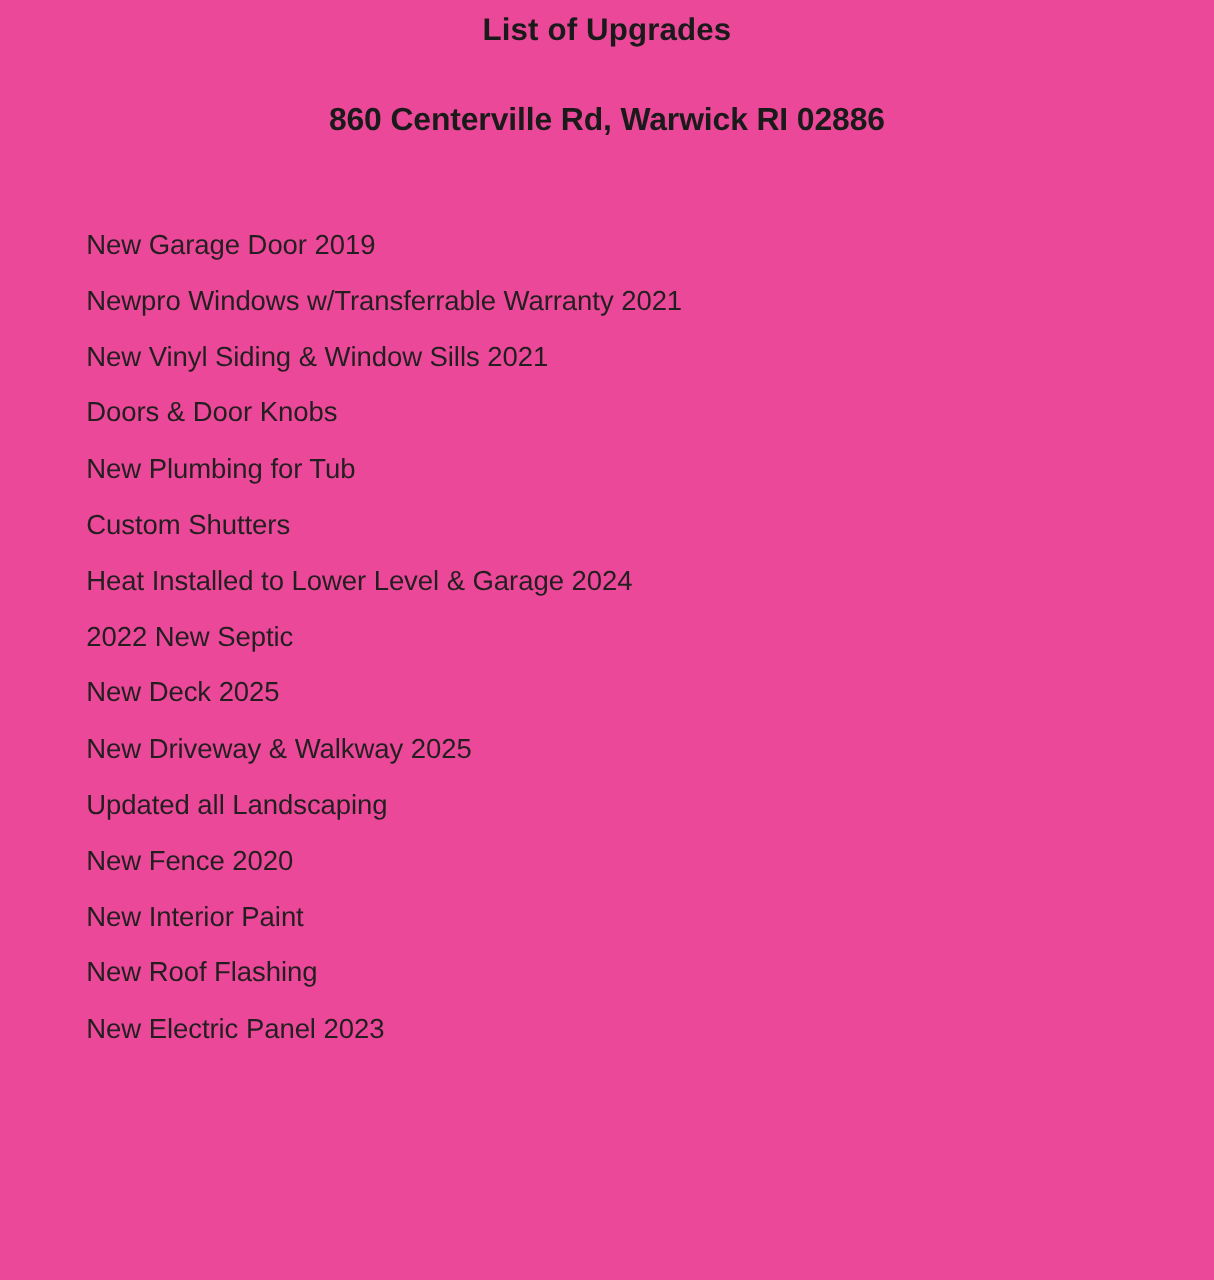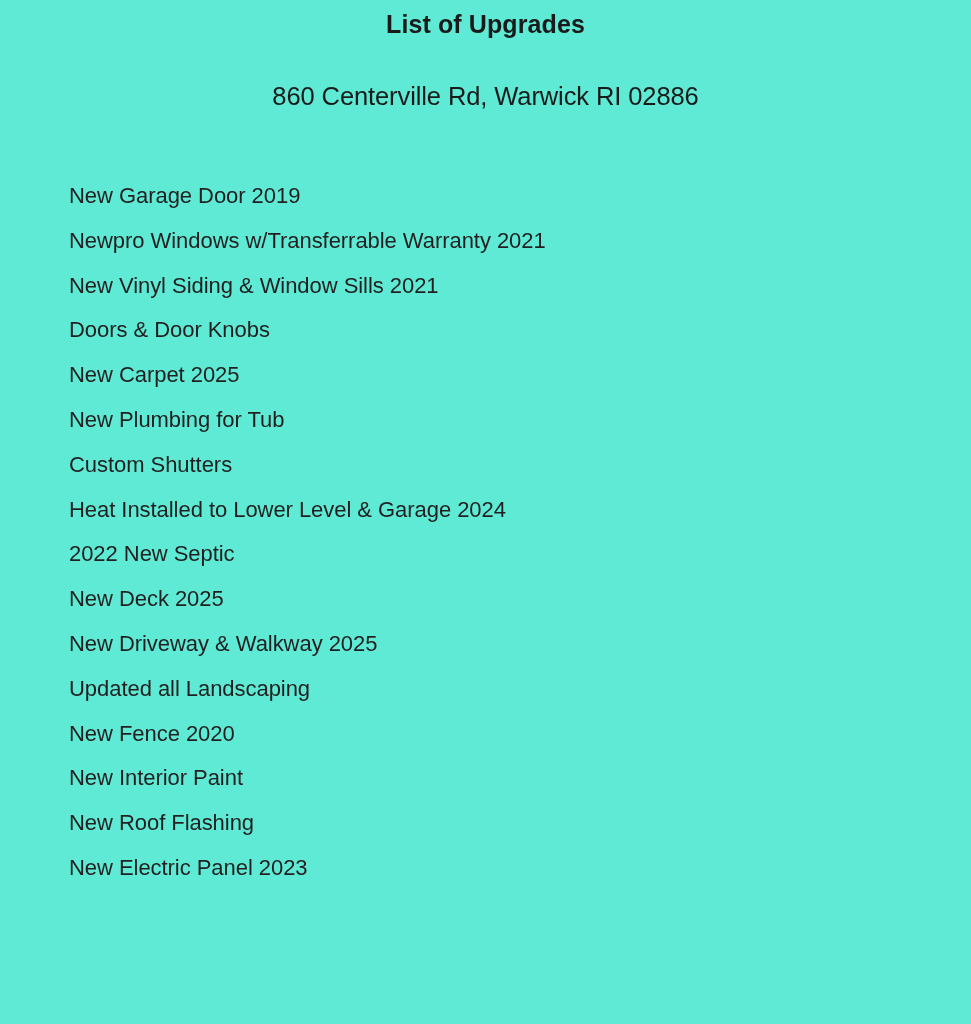--- a/index.html
+++ b/index.html
@@ -11,21 +11,21 @@
 
   body {
     font-family: "Liberation Sans", sans-serif;
     -webkit-font-smoothing: antialiased;
   }
 
   #page {
     position: relative;
     width: 971px;
     height: 1024px;
-    background: #5eead4;
+    background: #ec4899;
     overflow: hidden;
     margin: 0 auto;
   }
 
   
   .heading-block {
     position: absolute;
     left: 0;
     top: 0;
     width: 971px;
@@ -40,21 +40,21 @@
     line-height: 1;
     color: #1a1a1a;
     letter-spacing: 0.1px;
     padding-top: 12px;
   }
 
   .doc-subtitle {
     margin: 0;
     padding: 0;
     font-size: 25.5px;
-    font-weight: normal;
+    font-weight: bold;
     line-height: 1;
     color: #1a1a1a;
     letter-spacing: -0.1px;
     padding-top: 47px;
   }
 
   
   .upgrade-list {
     position: absolute;
     left: 69px;
@@ -83,21 +83,20 @@
   <div class="heading-block">
     <h1 class="doc-title">List of Upgrades</h1>
     <h2 class="doc-subtitle">860 Centerville Rd, Warwick RI 02886</h2>
   </div>
 
   <ul class="upgrade-list">
       <li class="upgrade-item">New Garage Door 2019</li>
       <li class="upgrade-item">Newpro Windows w/Transferrable Warranty 2021</li>
       <li class="upgrade-item">New Vinyl Siding &amp; Window Sills 2021</li>
       <li class="upgrade-item">Doors &amp; Door Knobs</li>
-      <li class="upgrade-item">New Carpet 2025</li>
       <li class="upgrade-item">New Plumbing for Tub</li>
       <li class="upgrade-item">Custom Shutters</li>
       <li class="upgrade-item">Heat Installed to Lower Level &amp; Garage 2024</li>
       <li class="upgrade-item">2022 New Septic</li>
       <li class="upgrade-item">New Deck 2025</li>
       <li class="upgrade-item">New Driveway &amp; Walkway 2025</li>
       <li class="upgrade-item">Updated all Landscaping</li>
       <li class="upgrade-item">New Fence 2020</li>
       <li class="upgrade-item">New Interior Paint</li>
       <li class="upgrade-item">New Roof Flashing</li>

